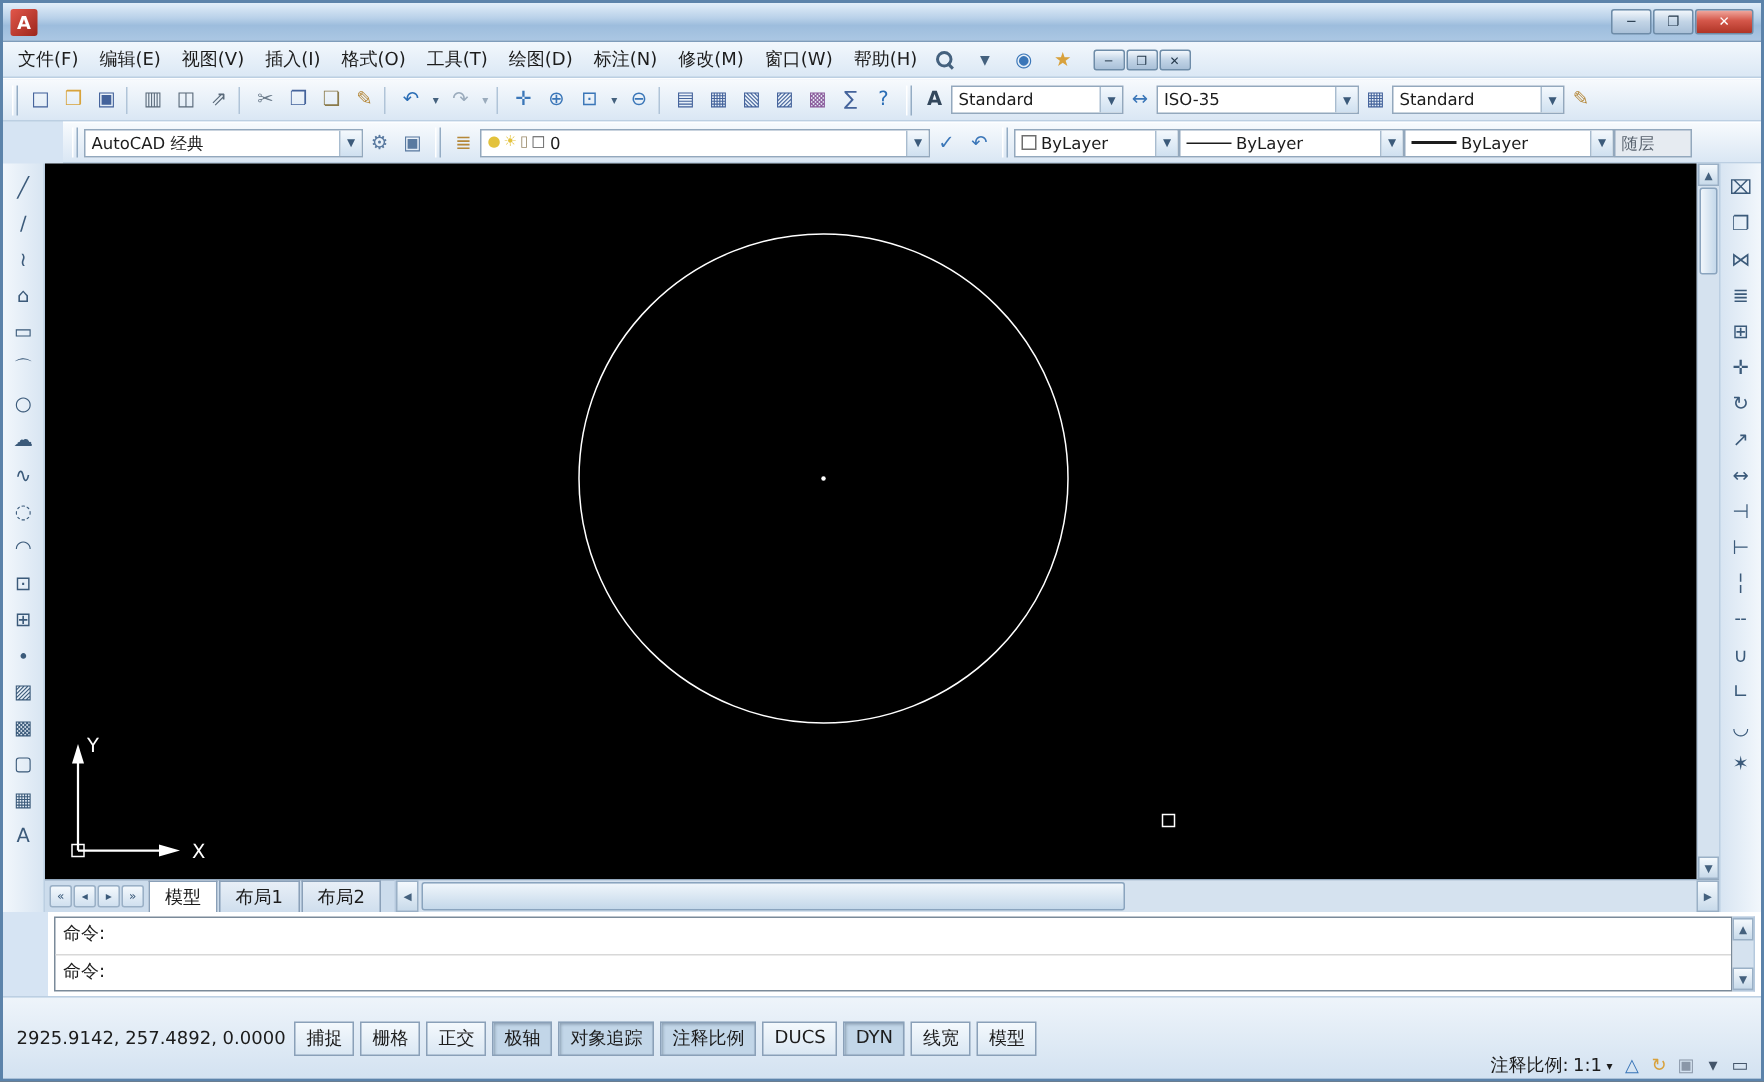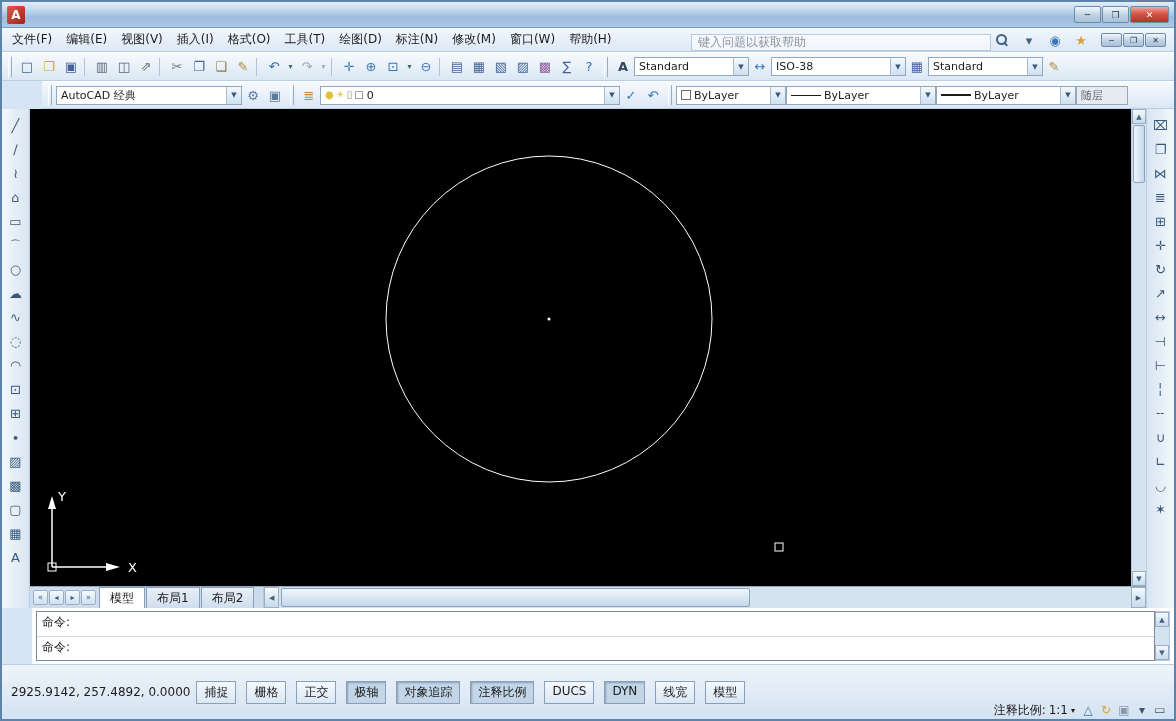--- a/index.html
+++ b/index.html
@@ -98,21 +98,21 @@
   .cmd-box { flex:1; background:#fff; border:1px solid #7a8a99; display:flex; flex-direction:column; font-size:12px; }
   .cmd-history { flex:1; padding:2px 5px; border-bottom:1px solid #d8d8d8; }
   .cmd-prompt { flex:1; padding:2px 5px; }
   .cmd-scroll { flex:0 0 15px; display:flex; flex-direction:column; background:#d5e2ef; border:1px solid #b6c9dd; border-left:none; }
   .cmd-scroll .spacer { flex:1; }
 
   
   .statusbar { flex:0 0 27px; display:flex; align-items:center; background:linear-gradient(#eef4fa,#d3e2f1);
     border-top:1px solid #bccfe2; padding:0 5px; gap:2px; }
   .coords { min-width:178px; font-size:12px; padding:2px 4px; white-space:nowrap; }
-  .toggle-list { display:flex; gap:10px; }
+  .toggle-list { display:flex; gap:4px; }
   .stoggle { padding:2px 7px; font-size:12px; white-space:nowrap; border:1px solid #8aa0b8;
     background:linear-gradient(#f4f9fd,#dae7f3); cursor:default; }
   .stoggle.pressed { background:#c2d6e8; box-shadow:inset 1px 1px 2px rgba(40,60,80,.35); }
   .status-right { margin-left:auto; display:flex; align-items:center; gap:4px;margin-top:36px; }
   .scale-ctl { display:flex; align-items:center; gap:3px; white-space:nowrap; }
   .scale-arrow { font-size:8px; }
   .status-right .tbtn { width:18px; height:18px; font-size:12px; }
 </style>
 </head>
 <body>
@@ -135,23 +135,20 @@
         <span class="menu-item">视图(V)</span>
         <span class="menu-item">插入(I)</span>
         <span class="menu-item">格式(O)</span>
         <span class="menu-item">工具(T)</span>
         <span class="menu-item">绘图(D)</span>
         <span class="menu-item">标注(N)</span>
         <span class="menu-item">修改(M)</span>
         <span class="menu-item">窗口(W)</span>
         <span class="menu-item">帮助(H)</span>
       </span>
-    <span class="help-search">
-      <span>键入问题以获取帮助</span>
-    </span>
     <span class="mb-icons">
       <span class="mag-icon"></span>
       <span class="mb-icons">
           <span class="tbtn" style="color: rgb(68, 97, 126);">
             <span class="glyph">▾</span>
           </span>
           <span class="tbtn" style="color: rgb(58, 118, 184);">
             <span class="glyph">◉</span>
           </span>
           <span class="tbtn" style="color: rgb(216, 161, 60);">
@@ -254,21 +251,21 @@
         </span>
       </span>
     <span class="tgrip"></span>
     <span class="tbtn" style="color:#33475c;font-weight:bold">A</span>
     <span class="combo" style="width:115px">
       <span class="cvalue">Standard</span>
       <span class="carrow">▼</span>
     </span>
     <span class="tbtn" style="color:#3a76b8">↔</span>
     <span class="combo" style="width:135px">
-      <span class="cvalue">ISO-38</span>
+      <span class="cvalue">ISO-35</span>
       <span class="carrow">▼</span>
     </span>
     <span class="tbtn" style="color:#44639b">▦</span>
     <span class="combo" style="width:115px">
       <span class="cvalue">Standard</span>
       <span class="carrow">▼</span>
     </span>
     <span class="tbtn" style="color:#b5883a">✎</span>
   </div>
 

